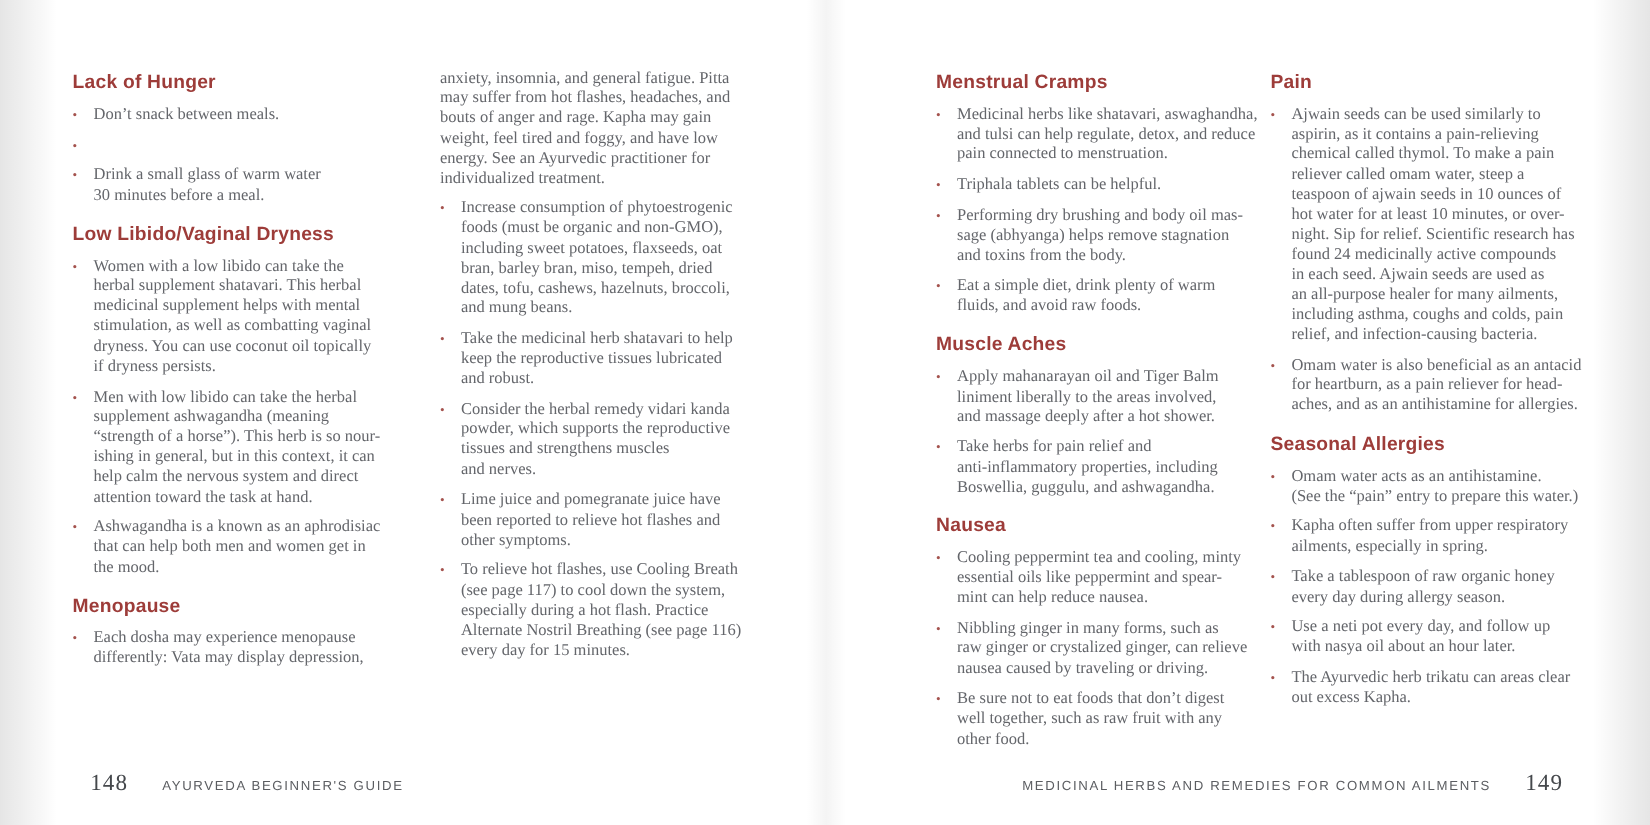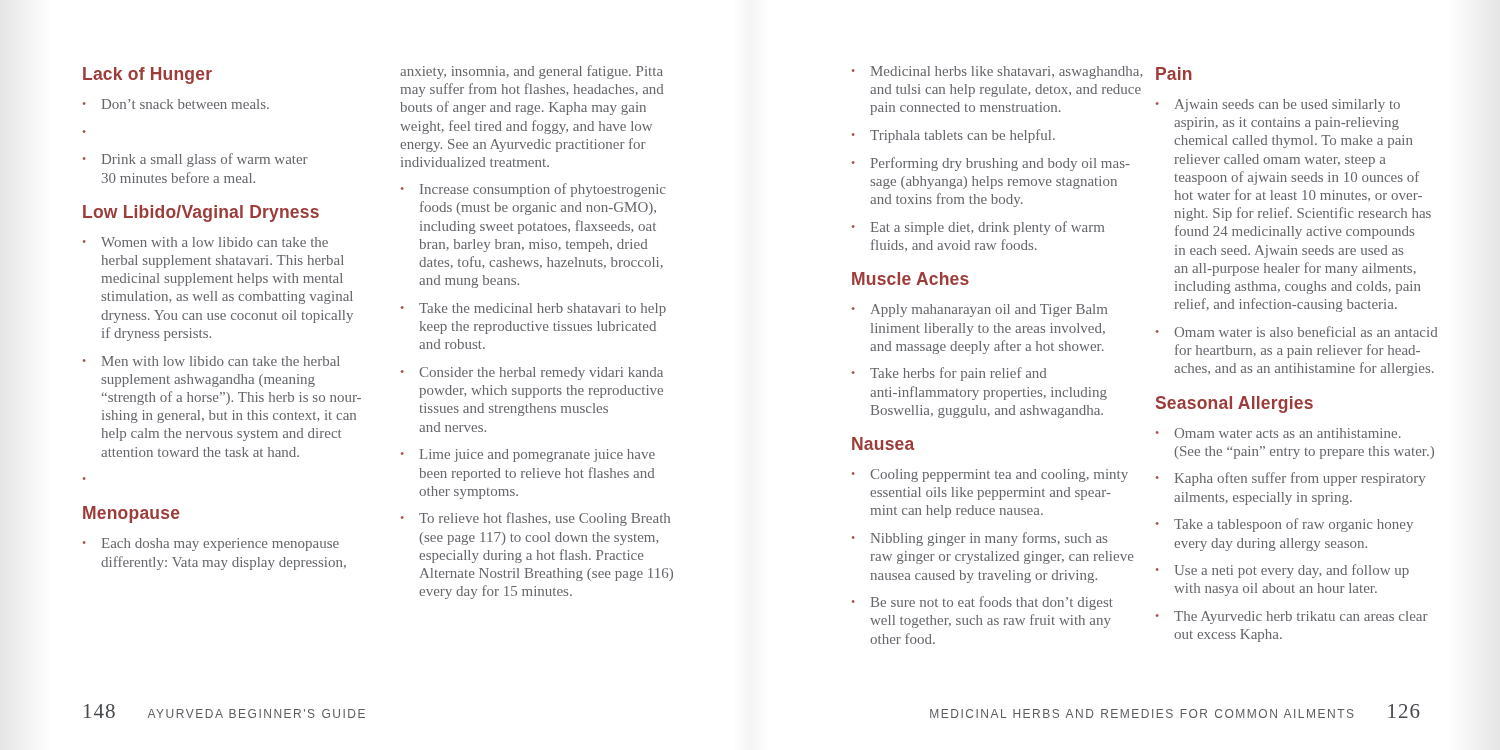--- a/index.html
+++ b/index.html
@@ -30,21 +30,21 @@
   }
   .spine {
     position: absolute; left: 733px; top: 0; bottom: 0; width: 36px;
     background: linear-gradient(90deg, rgba(0,0,0,0) 0%, rgba(0,0,0,0.045) 50%, rgba(0,0,0,0) 100%);
     pointer-events: none;
   }
   .col {
     position: absolute;
     top: 62px;
   }
-  .col-1 { left: 82px;   width: 292px; }
+  .col-1 { left: 66px;   width: 292px; }
   .col-2 { left: 400px;  width: 290px; }
   .col-3 { left: 851px;  width: 296px; }
   .col-4 { left: 1155px; width: 286px; }
 
   .heading {
     font-family: "Liberation Sans", sans-serif;
     font-size: 17.5px;
     line-height: 24px;
     font-weight: 600;
     letter-spacing: 0.2px;
@@ -139,20 +139,23 @@
         <span class="bullet-marker">•</span>
         <span class="bullet-text">Men with low libido can take the herbal
 supplement ashwagandha (meaning
 “strength of a horse”). This herb is so nour-
 ishing in general, but in this context, it can
 help calm the nervous system and direct
 attention toward the task at hand.</span>
       </div>
       <div class="bullet-item">
         <span class="bullet-marker">•</span>
+        <span class="bullet-text">Ashwagandha is a known as an aphrodisiac
+that can help both men and women get in
+the mood.</span>
       </div>
       <h2 class="heading">Menopause</h2>
       <div class="bullet-item">
         <span class="bullet-marker">•</span>
         <span class="bullet-text">Each dosha may experience menopause
 differently: Vata may display depression,</span>
       </div>
     </div>
   <div class="col col-2">
       <p class="paragraph">anxiety, insomnia, and general fatigue. Pitta
@@ -192,20 +195,21 @@
       <div class="bullet-item">
         <span class="bullet-marker">•</span>
         <span class="bullet-text">To relieve hot flashes, use Cooling Breath
 (see page 117) to cool down the system,
 especially during a hot flash. Practice
 Alternate Nostril Breathing (see page 116)
 every day for 15 minutes.</span>
       </div>
     </div>
   <div class="col col-3">
+      <h2 class="heading">Menstrual Cramps</h2>
       <div class="bullet-item">
         <span class="bullet-marker">•</span>
         <span class="bullet-text">Medicinal herbs like shatavari, aswaghandha,
 and tulsi can help regulate, detox, and reduce
 pain connected to menstruation.</span>
       </div>
       <div class="bullet-item">
         <span class="bullet-marker">•</span>
         <span class="bullet-text">Triphala tablets can be helpful.</span>
       </div>
@@ -304,15 +308,15 @@
       </div>
     </div>
 
   <div class="footer footer-left">
     <span class="page-number">148</span>
     <span class="footer-label">AYURVEDA BEGINNER'S GUIDE</span>
   </div>
 
   <div class="footer footer-right">
     <span class="footer-label">MEDICINAL HERBS AND REMEDIES FOR COMMON AILMENTS</span>
-    <span class="page-number">126</span>
+    <span class="page-number">149</span>
   </div>
 </div>
 
 </body></html>

